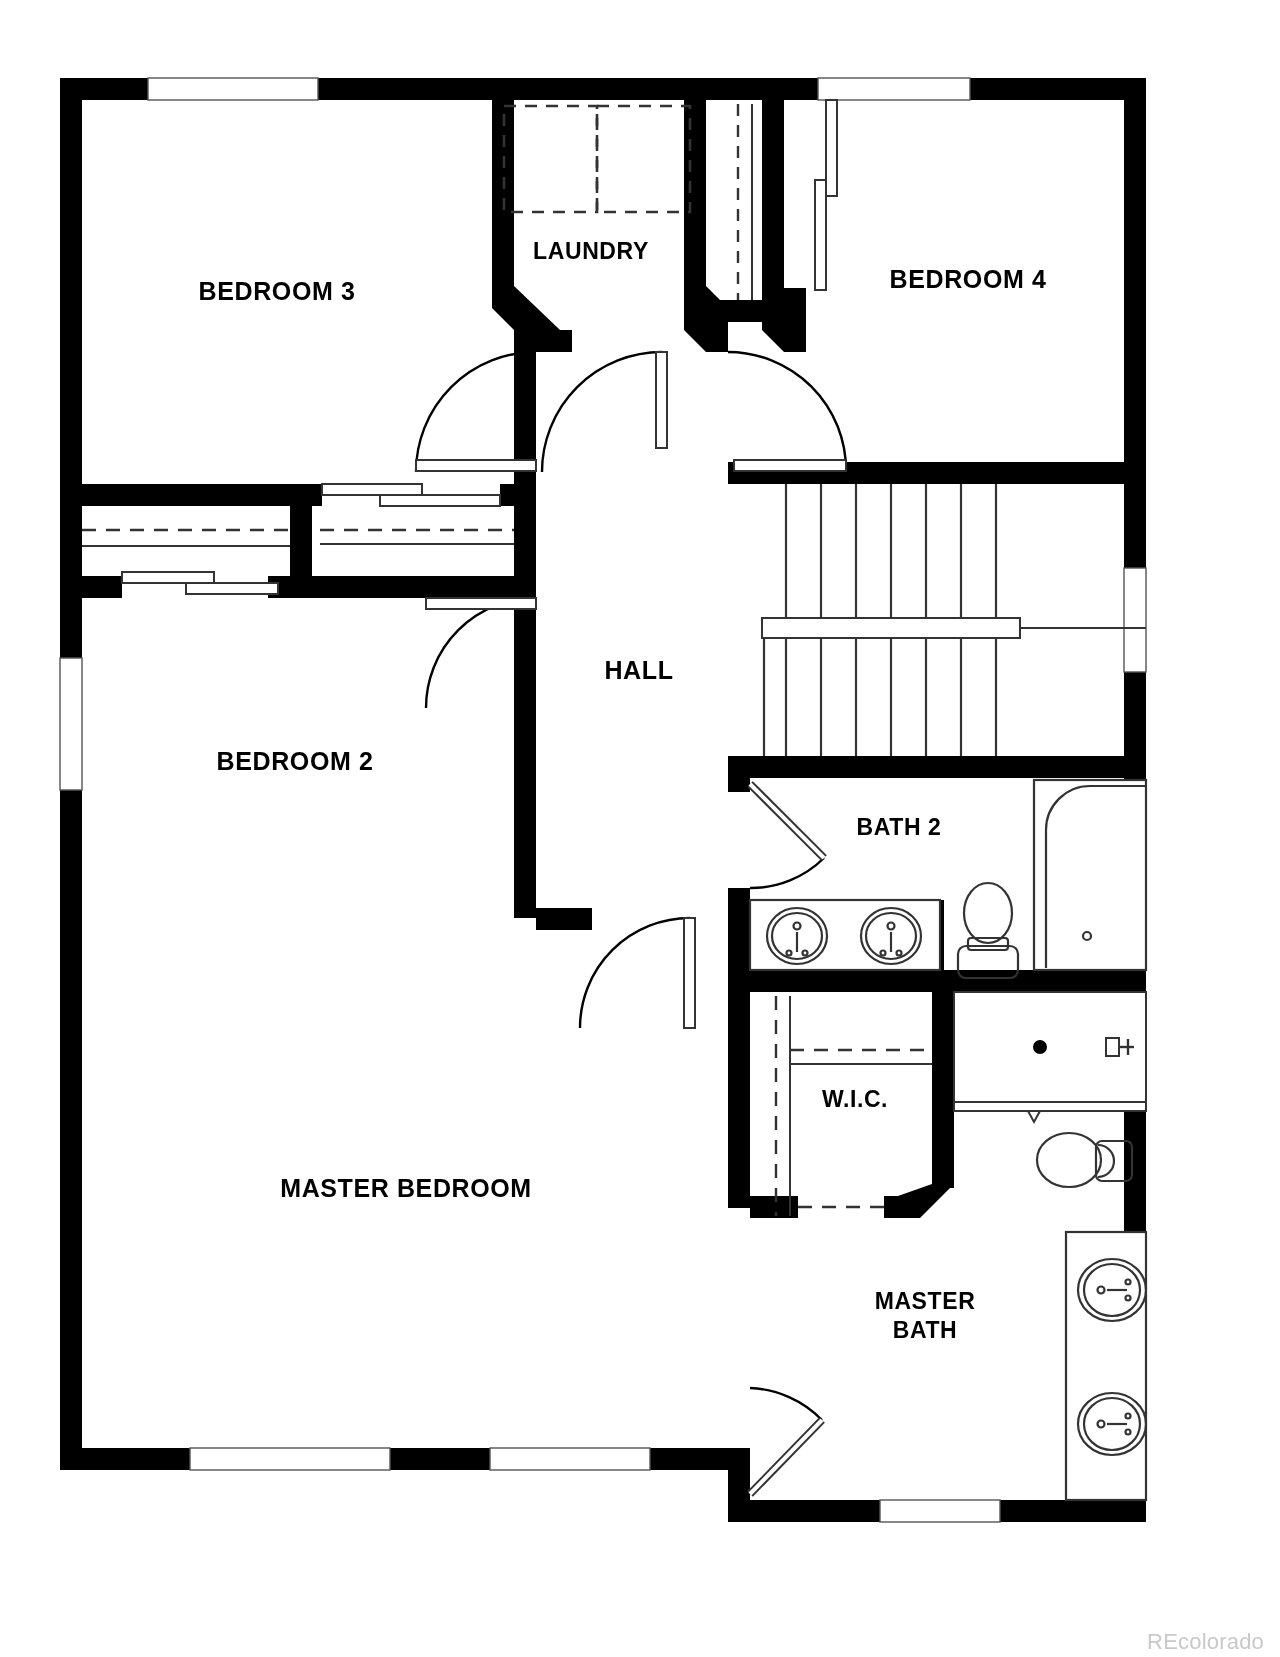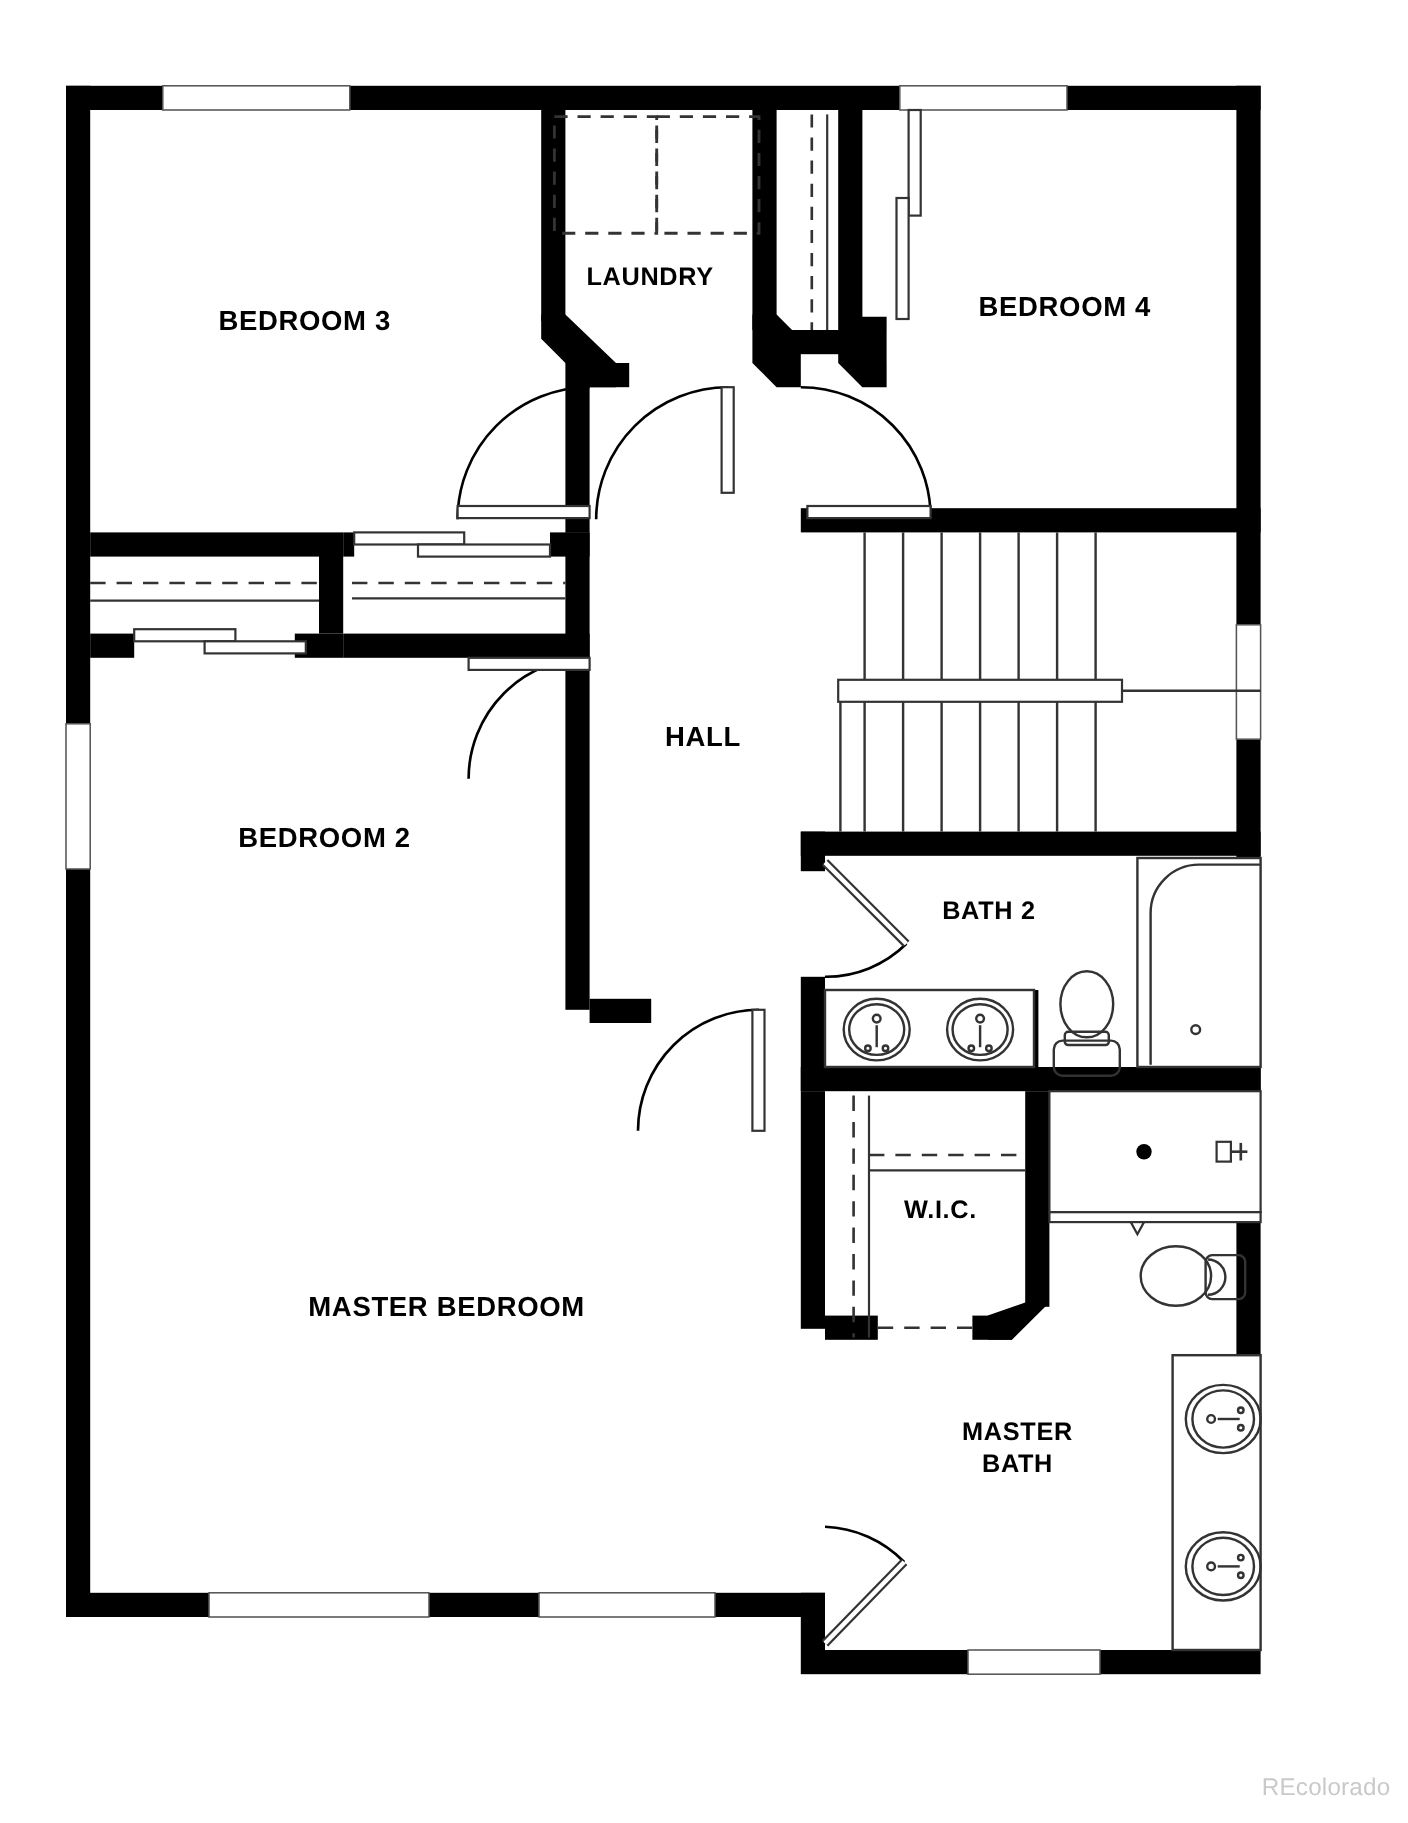--- a/index.html
+++ b/index.html
@@ -31,21 +31,21 @@
     font-weight: bold;
     fill: #000000;
     text-anchor: middle;
     dominant-baseline: middle;
   }
   .label-lg { font-size: 25px; letter-spacing: 0.6px; }
   .label-md { font-size: 23px; letter-spacing: 0.6px; }
   .watermark {
     position: absolute;
     right: 16px;
-    bottom: 19px;
+    bottom: 2px;
     font-family: "Liberation Sans", sans-serif;
     font-size: 22px;
     color: #c9c9c9;
     letter-spacing: 0.2px;
     user-select: none;
   }
 </style>
 </head>
 <body>
 

